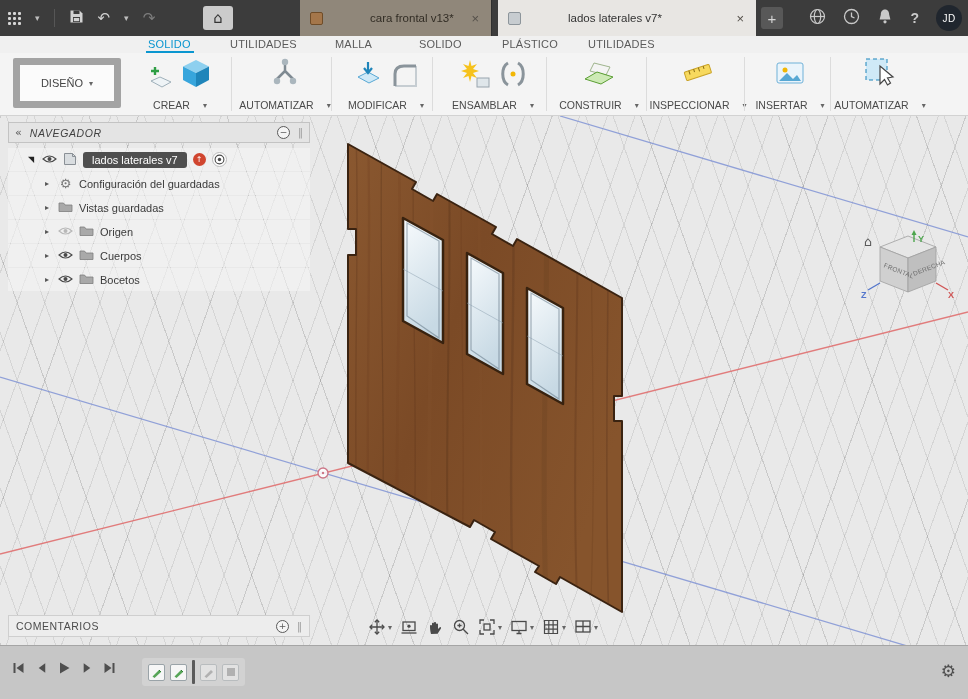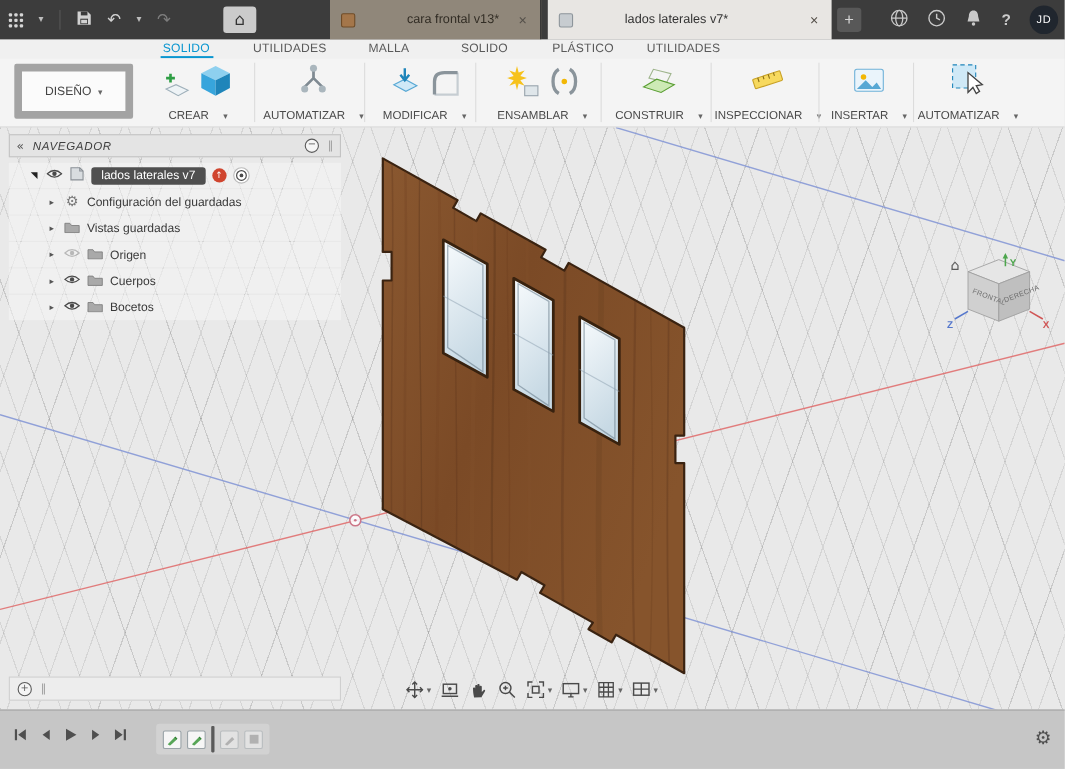--- a/index.html
+++ b/index.html
@@ -512,20 +512,21 @@
     </svg>
     <span class="vc-home uni">⌂</span>
     <span class="vc-label" style="left:25px;top:37px;transform:rotate(21deg)">FRONTAL</span>
     <span class="vc-label" style="left:54px;top:34px;transform:rotate(-21deg)">DERECHA</span>
     <span class="vc-axis" style="left:60px;top:4px;color:#4da64d">Y</span>
     <span class="vc-axis" style="left:90px;top:60px;color:#d05555">X</span>
     <span class="vc-axis" style="left:3px;top:60px;color:#5577cc">Z</span>
   </div>
 
   <div class="comments">
+    <span class="lbl">COMENTARIOS</span>
     <span class="circle-btn uni">+</span>
     <span class="grip uni">‖</span>
   </div>
 
   <div class="navtools">
     <span class="nt-btn">
       <svg width="18" height="18" viewBox="0 0 18 18" fill="none" stroke="#4a4a4a" stroke-width="1.3">
           <path d="M9 2 v14 M2 9 h14"></path>
           <path d="M6.8 4.2 L9 2 L11.2 4.2 M6.8 13.8 L9 16 L11.2 13.8 M4.2 6.8 L2 9 L4.2 11.2 M13.8 6.8 L16 9 L13.8 11.2"></path>
         </svg>

